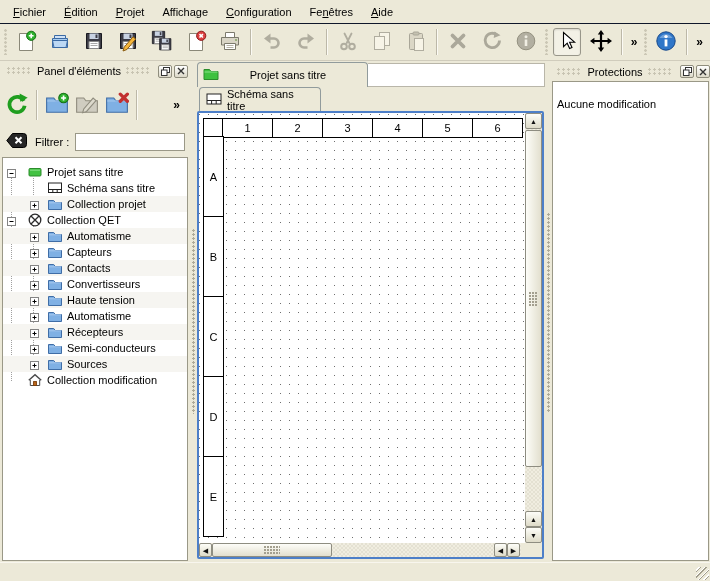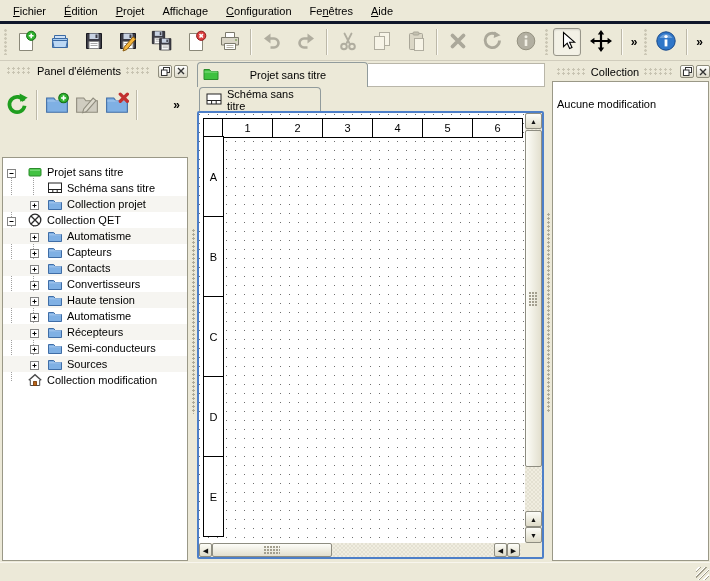--- a/index.html
+++ b/index.html
@@ -1,21 +1,21 @@
 <!DOCTYPE html>
 <html><head>
 <meta charset="utf-8">
 <style>
   * { box-sizing: border-box; margin: 0; padding: 0; }
   html,body { width:710px; height:581px; }
   body { font-family:"Liberation Sans", sans-serif; font-size:11px; color:#000; background:#ece9d8; overflow:hidden; }
   .app { position:relative; width:710px; height:581px; background:#ece9d8; overflow:hidden; }
 
   
-  .menubar { position:absolute; left:0; top:0; width:710px; height:24px; display:flex; align-items:center; padding-left:4px; border-bottom:3px solid #0f172a; background:#ece9d8; }
+  .menubar { position:absolute; left:0; top:0; width:710px; height:24px; display:flex; align-items:center; padding-left:4px; border-bottom:1px solid #0f172a; background:#ece9d8; }
   .menu-item { padding:3px 9px; white-space:nowrap; }
   .menu-item u { text-decoration:underline; }
 
   
   .toolbar { position:absolute; left:0; top:24px; width:710px; height:37px; display:flex; align-items:center; padding:0 2px; border-bottom:1px solid #d0ccbc; background:#ece9d8; }
   .tb-handle { width:7px; height:26px; margin:0 2px; background-image:radial-gradient(circle at 1.5px 1.5px,#cbc7b5 1.2px,transparent 1.5px); background-size:4px 4px; }
   .tb-sep { width:2px; height:26px; margin:0 3px; border-left:1px solid #bcb8a8; border-right:1px solid #fbfaf4; }
   .tb-btn { width:28px; height:28px; margin:0 3px; display:flex; align-items:center; justify-content:center; border:1px solid transparent; border-radius:3px; flex:none; }
   .tb-btn.selected { border:1px solid #98968a; background:#f3f1e6; box-shadow:inset 0 1px 2px rgba(0,0,0,.12); }
   .tb-overflow { font-size:12px; font-weight:bold; padding:0 3px; margin:0 2px; }
@@ -294,20 +294,30 @@
         <span><svg width="24" height="24" viewBox="0 0 22 22">
             <path d="M1.5 5.5h6.5l2 2.5h10.5v10.5H1.5z" fill="#7fb0e4" stroke="#3f6da6"></path>
             <path d="M2 8.2h18.5" stroke="#a7c9ee" fill="none"></path>
             <path d="M14 2l6.5 6.5M20.5 2L14 8.5" stroke="#c23030" stroke-width="3" stroke-linecap="round" fill="none"></path>
           </svg></span>
       </div>
       <div class="lp-sep"></div>
       <div class="lp-overflow">»</div>
     </div>
 
+  <div class="filter-row">
+    <div class="filter-clear">
+        <span><svg width="22" height="22" viewBox="0 0 22 22">
+            <path d="M7.5 3.5h11a3 3 0 0 1 3 3v8a3 3 0 0 1-3 3h-11L1.8 10.5z" fill="#262626" stroke="#000"></path>
+            <path d="M10.5 7.2l6 6M16.5 7.2l-6 6" stroke="#fff" stroke-width="2" fill="none"></path>
+          </svg></span>
+      </div>
+    <div class="filter-label">Filtrer :</div>
+    <input class="filter-input" type="text" value="" style="">
+  </div>
 
   <div class="tree">
     <div class="guide" style="left:8px; top:13px; height:210px;"></div>
     <div class="guide" style="left:30px; top:20px; height:27px;"></div>
     <div class="guide" style="left:30px; top:68px; height:139px;"></div>
     <div id="tree-rows" style="padding-top: 6px;">
         <div class="tree-row">
           <span style="width:4px"></span>
           <span class="ebox"><svg width="9" height="9" viewBox="0 0 9 9">
               <rect x="0.5" y="0.5" width="8" height="8" fill="#fff" stroke="#848484"></rect>
@@ -586,21 +596,21 @@
           <div class="grip-h"></div>
         </div>
       <div class="sb-btn" style="left:295px; top:0; width:13px; height:14px;">◀</div>
       <div class="sb-btn" style="left:308px; top:0; width:13px; height:14px;">▶</div>
     </div>
     <div class="sb-corner"></div>
   </div>
 
   <div class="panel-titlebar" style="left:552px; top:63px; width:158px; height:17px;">
     <div class="tex"></div>
-    <div class="panel-title">Collection</div>
+    <div class="panel-title">Protections</div>
     <div class="tex"></div>
     <div class="dock-btn">
         <svg width="9" height="9" viewBox="0 0 9 9">
           <rect x="2.5" y="0.5" width="6" height="5" fill="#fff" stroke="#333"></rect>
           <rect x="0.5" y="3" width="5.5" height="5.5" fill="#fff" stroke="#333"></rect>
         </svg>
       </div>
     <div class="dock-btn">
         <svg width="8" height="8" viewBox="0 0 8 8">
           <path d="M1 1l6 6M7 1L1 7" stroke="#333" stroke-width="1.4"></path>

